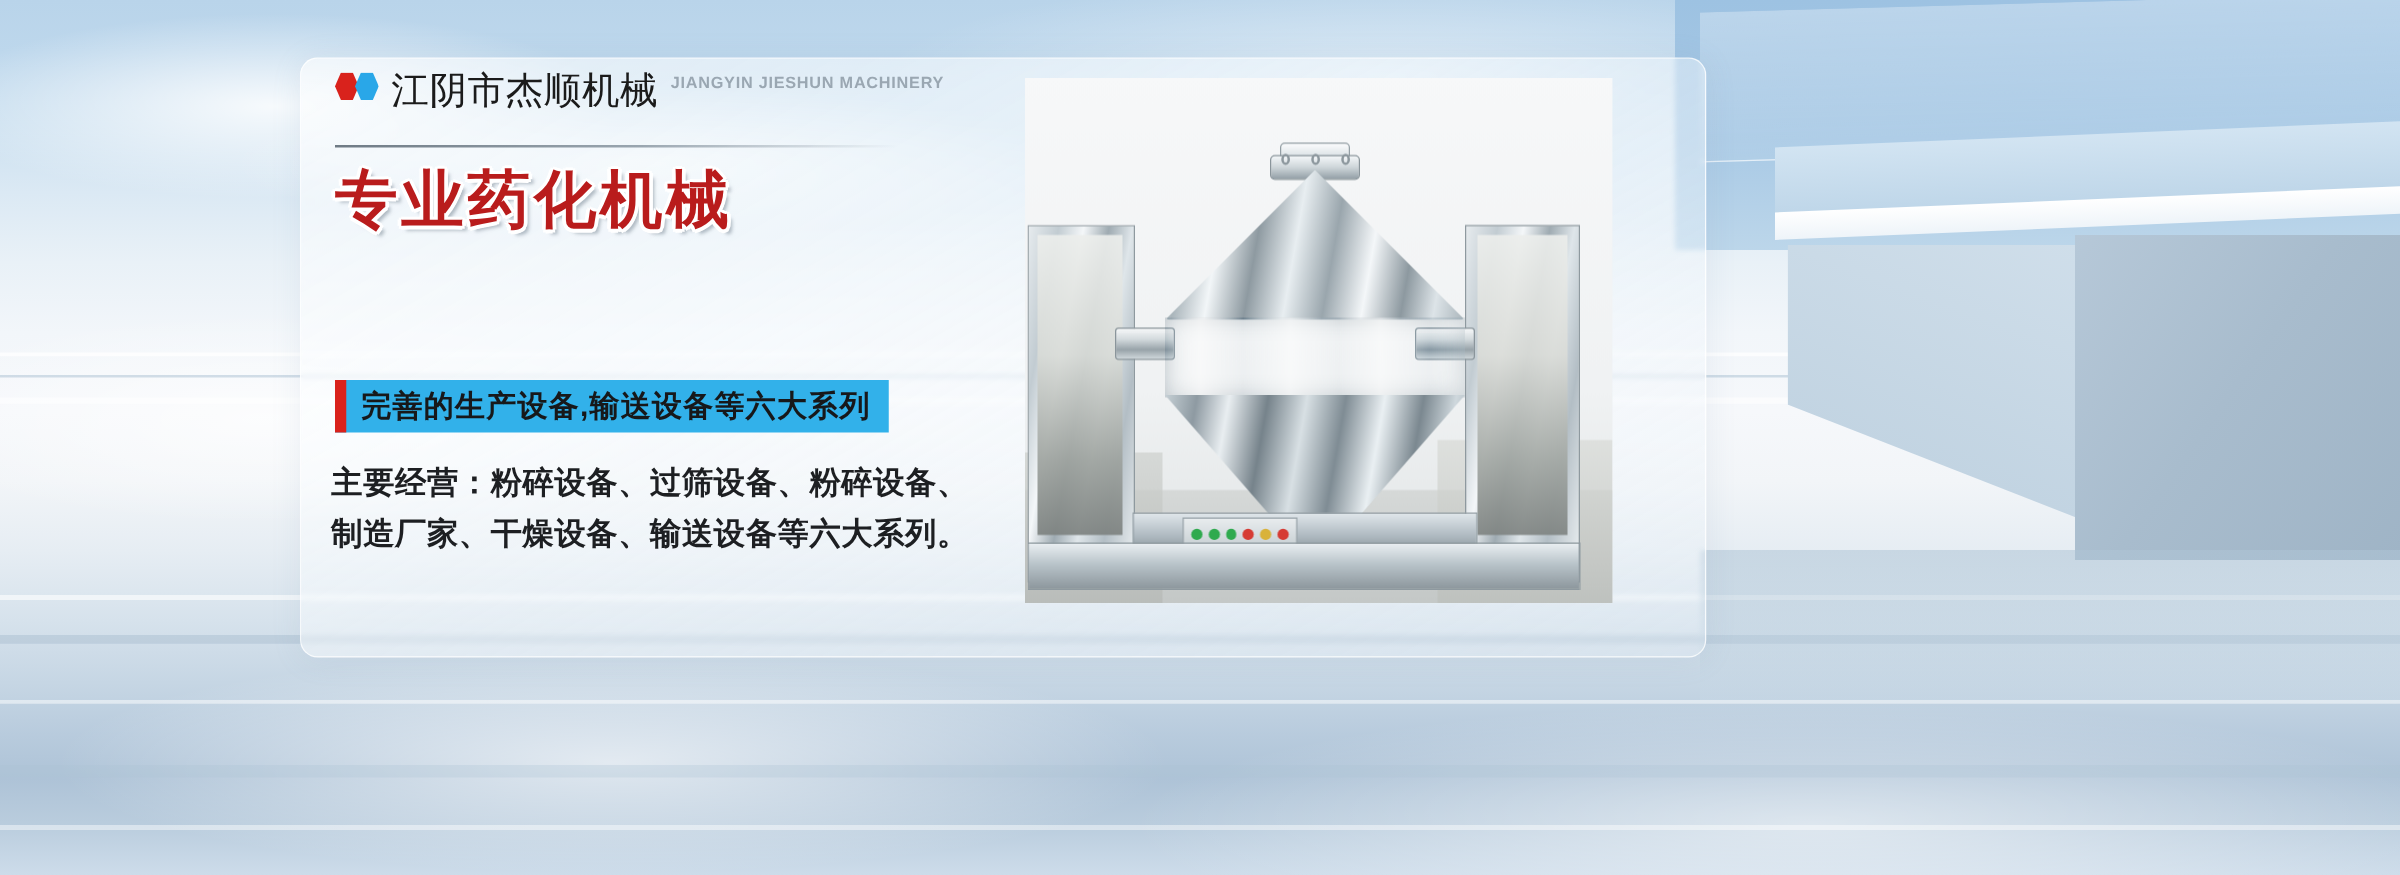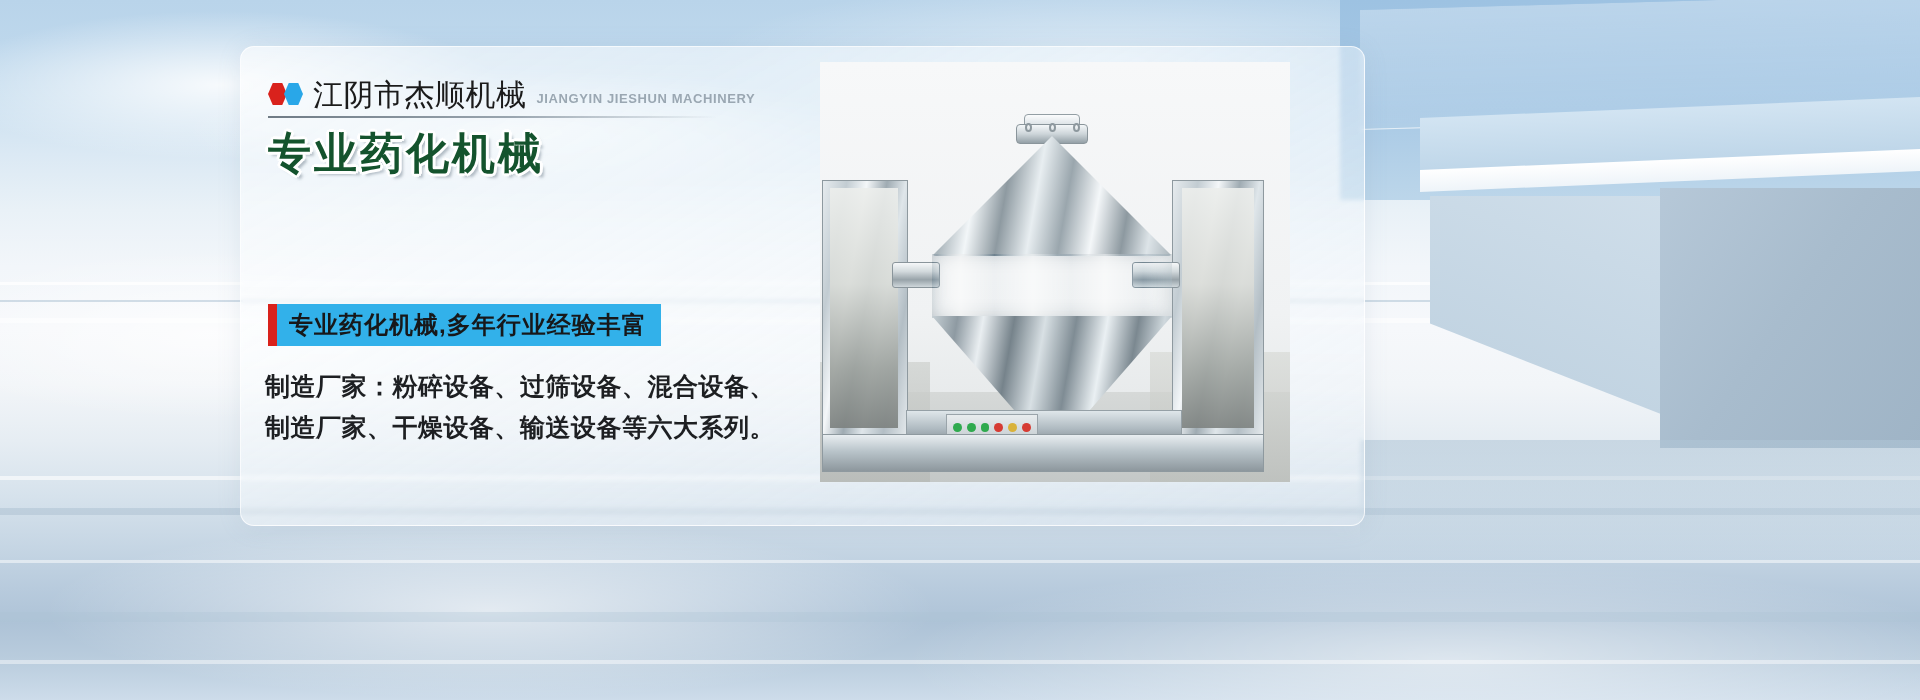--- a/index.html
+++ b/index.html
@@ -106,22 +106,22 @@
        rgba(250,253,255,.52) 35%,
        rgba(244,249,253,.40) 70%,
        rgba(238,245,251,.30) 100%);
     border:1px solid rgba(255,255,255,.75);
     box-shadow:0 2px 24px rgba(120,150,175,.12);
     backdrop-filter:blur(2px);
   }
 
   
   .logo-row {
-    position:absolute; left:268px; top:70px; width:470px; height:40px;
-    display:flex; align-items:flex-end; gap:10px;
+    position:absolute; left:268px; top:58px; width:470px; height:40px;
+    display:flex; align-items:flex-start; gap:10px;
   }
   .logo-mark { display:flex; align-items:center; gap:1px; margin-bottom:5px; }
   .hexr, .hexb {
     width:19px; height:22px;
     clip-path:polygon(25% 0,75% 0,100% 50%,75% 100%,25% 100%,0 50%);
   }
   .hexr { background:#d9221c; }
   .hexb { background:#29a7e8; margin-left:-4px; }
   .logo-cn {
     font-family:"Liberation Sans","DejaVu Sans",sans-serif;
@@ -136,23 +136,23 @@
     position:absolute; left:268px; top:116px; width:448px; height:2px;
     background:linear-gradient(90deg,#6f7b85 0%, #9aa6b0 55%, rgba(180,190,198,0) 100%);
   }
 
   
   .headline {
     position:absolute; left:268px; top:132px; width:560px;
   }
   .headline .hl {
     display:block;
-    font-family:Liberation Mono, monospace;
-    font-size:43px; font-weight:700; line-height:1.15;
-    color:#14532d; letter-spacing:3px; white-space:nowrap;
+    font-family:Liberation Serif, serif;
+    font-size:50px; font-weight:700; line-height:1.15;
+    color:#b91c1c; letter-spacing:3px; white-space:nowrap;
     text-shadow:
       -2px -2px 0 #ffffff,  2px -2px 0 #ffffff,
       -2px  2px 0 #ffffff,  2px  2px 0 #ffffff,
       -3px  0   0 #ffffff,  3px  0   0 #ffffff,
        0   -3px 0 #ffffff,  0    3px 0 #ffffff,
        4px  4px 3px rgba(120,135,148,.55);
   }
 
   
   .hl-bar {
@@ -368,25 +368,25 @@
     <div class="logo-cn">江阴市杰顺机械</div>
     <div class="logo-en">JIANGYIN JIESHUN MACHINERY</div>
   </div>
   <div class="logo-rule"></div>
 
   <div class="headline">
     <span class="hl">专业药化机械</span>
   </div>
 
   <div class="hl-bar">
-    <span class="hl-bar-text">专业药化机械,多年行业经验丰富</span>
+    <span class="hl-bar-text">完善的生产设备,输送设备等六大系列</span>
   </div>
 
   <div class="body-text">
-    <span>制造厂家：粉碎设备、过筛设备、混合设备、</span>
+    <span>主要经营：粉碎设备、过筛设备、粉碎设备、</span>
     <span>制造厂家、干燥设备、输送设备等六大系列。</span>
   </div>
 
   <div class="photo">
     <div class="photo-bg"></div>
     <div class="fac-wall"></div>
     <div class="fac-floor"></div>
     <div class="fac-clutter"></div>
     <div class="fac-clutter2"></div>
     <div class="fac-box"></div>

